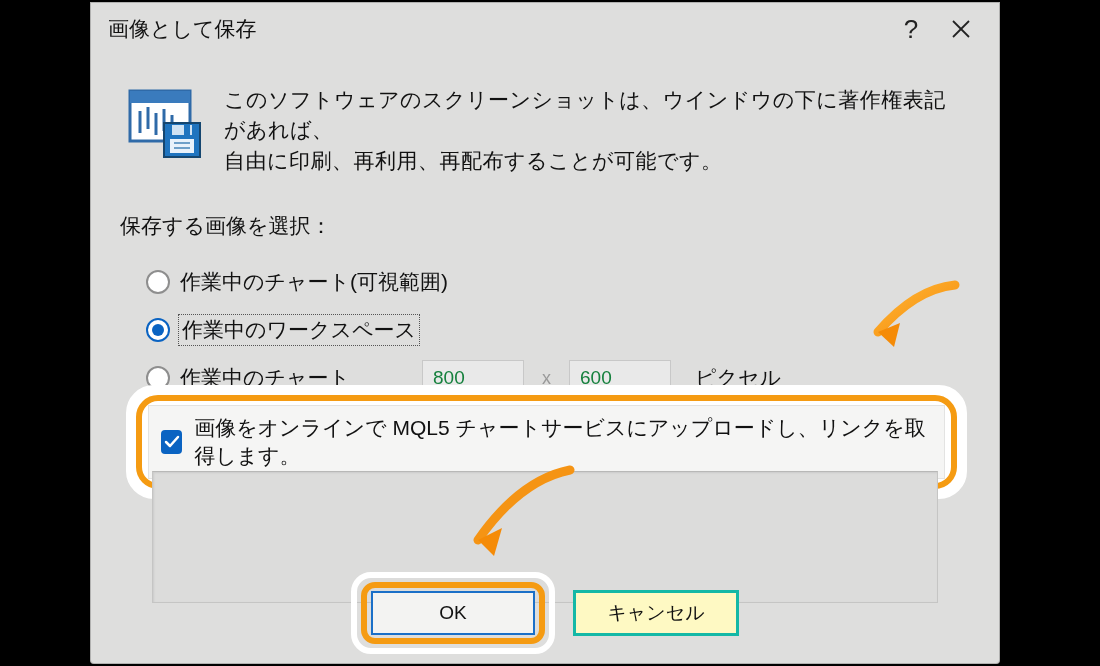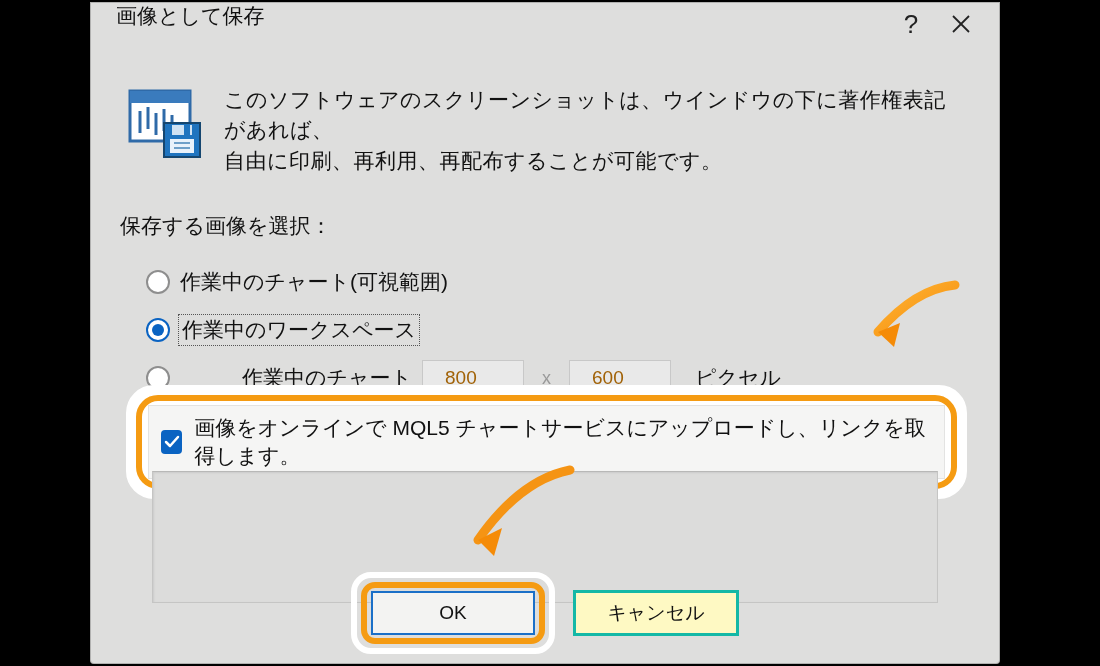--- a/index.html
+++ b/index.html
@@ -19,22 +19,23 @@
     top: 2px;
     width: 910px;
     height: 662px;
     background: #dededd;
     border-radius: 0 0 4px 4px;
     box-shadow: 0 0 0 1px rgba(0,0,0,0.2) inset;
   }
   
   .titlebar {
     display: flex;
+    align-items: center;
     height: 54px;
-    padding: 0 14px 0 26px;
+    padding: 0 14px 0 18px;
   }
   .titlebar .title {
     flex: 1;
     font-size: 21px;
   }
   .tb-btn {
     width: 50px;
     height: 44px;
     display: flex;
     align-items: center;
@@ -112,23 +113,23 @@
   .opt-label.dotted {
     outline: 1px dotted #555;
     outline-offset: 1px;
     padding: 0 2px;
   }
   .numbox {
     width: 102px;
     height: 36px;
     border: 1px solid #c8c8c8;
     background: #e9e9e9;
-    color: #a16207;
+    color: #15803d;
     font-size: 19px;
-    padding: 0 22px;
+    padding: 0 10px;
     box-sizing: border-box;
   }
   .xsep {
     color: #999;
     font-size: 18px;
     padding: 0 8px;
   }
   .px-label {
     font-size: 21px;
     margin-left: 14px;
@@ -275,21 +276,21 @@
       <div class="opt-row">
         <span class="radio"></span>
         <span class="opt-label">作業中のチャート(可視範囲)</span>
       </div>
       <div class="opt-row">
         <span class="radio selected"></span>
         <span class="opt-label dotted">作業中のワークスペース</span>
       </div>
       <div class="opt-row">
         <span class="radio"></span>
-        <span class="opt-label" style="width:232px;text-align:right;">作業中のチャート</span>
+        <span class="opt-label" style="width:232px;">作業中のチャート</span>
         <input class="numbox" disabled="" value="800" style="">
         <span class="xsep">x</span>
         <input class="numbox" disabled="" value="600" style="">
         <span class="px-label">ピクセル</span>
       </div>
     </div>
 
     <div class="highlight-wrap">
       <div class="highlight-inner">
         <div class="checkbox-row">

